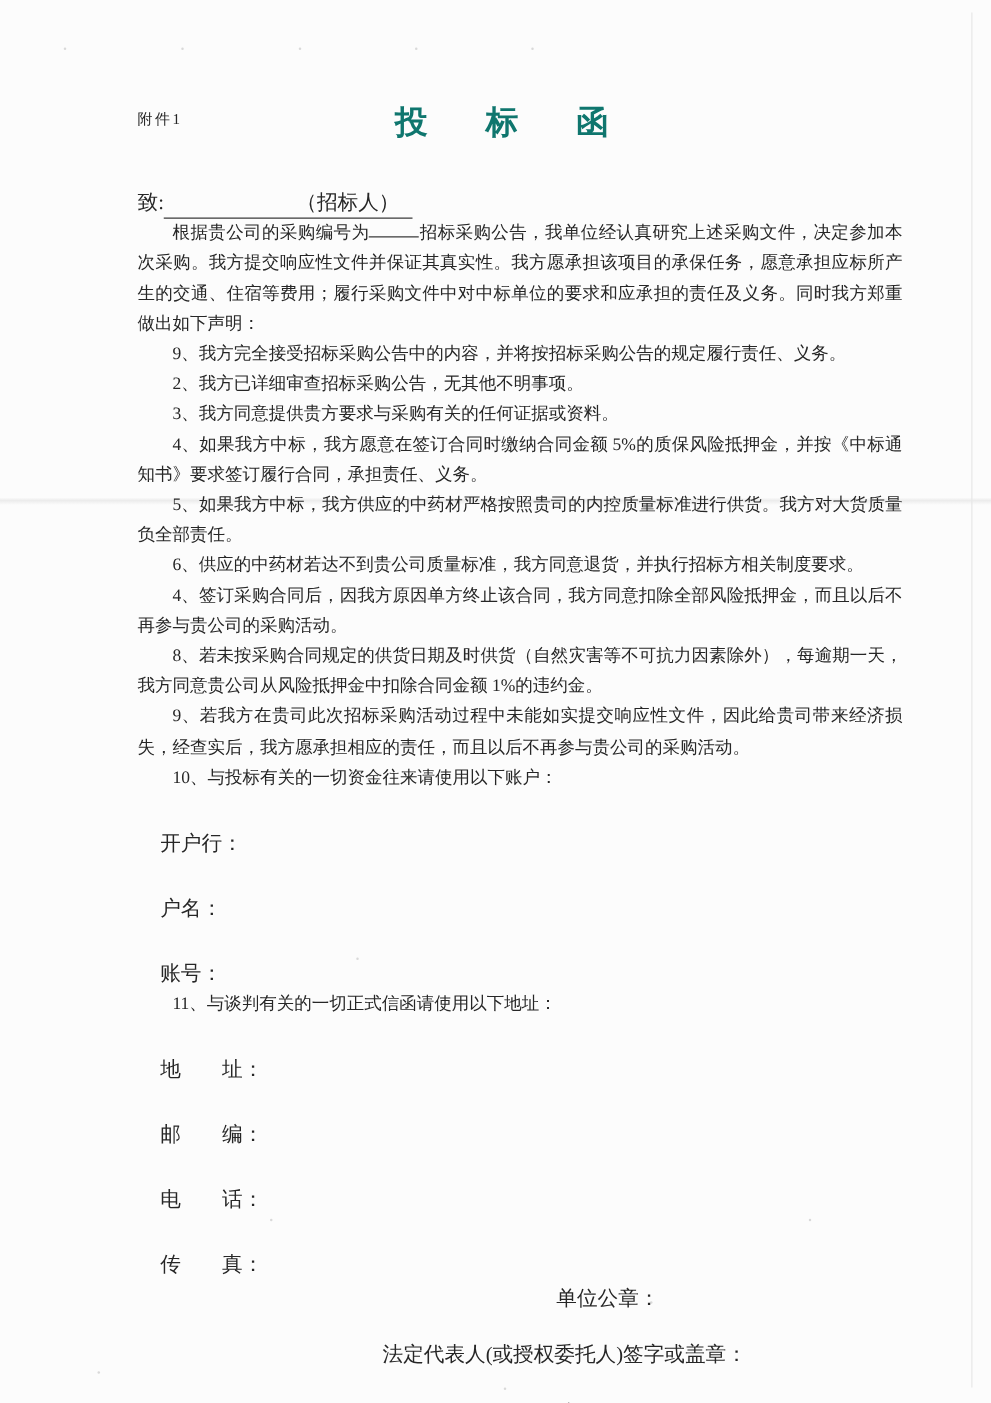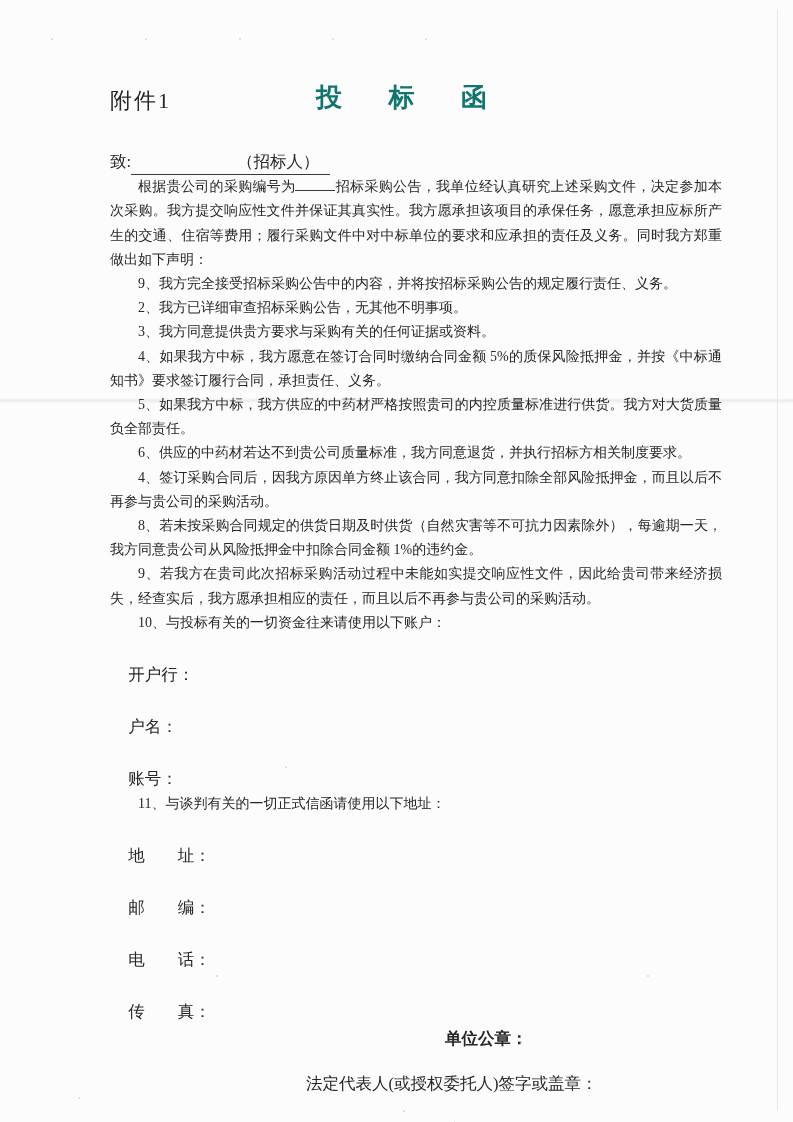--- a/index.html
+++ b/index.html
@@ -19,42 +19,42 @@
   }
   .vline-right {
     position: absolute; left: 777px; top: 10px; width: 1px; height: 1100px;
     background: #e7e7e7;
   }
   .speck { position: absolute; width: 2px; height: 2px; background: #d9d9d9; border-radius: 50%; }
 
   .content { position: absolute; left: 110px; top: 86px; width: 612px; z-index: 1; }
 
   .hdr { position: relative; height: 40px; margin-bottom: 24px; }
-  .attach { font-size: 22px; letter-spacing: 2px; }
+  .attach { font-size: 12px; letter-spacing: 2px; }
   .doc-title {
     position: absolute; left: 206px; top: -6px;
     font-size: 26px; font-weight: 600; letter-spacing: 20px; white-space: nowrap;
     color: #0f766e;
   }
 
   .to-line { font-size: 16.5px; line-height: 24.2px; white-space: nowrap; }
   .u-group { display: inline-block; border-bottom: 1.5px solid #3a3a3a; padding-right: 10px; text-align: center; }
   .blank-long { display: inline-block; width: 106px; height: 0.9em; }
 
   p.body {
     margin: 0; font-size: 14px; line-height: 24.2px;
     text-align: justify; text-indent: 2em;
   }
   .blank-short {
     display: inline-block; width: 40px; height: 0.85em;
     border-bottom: 1.5px solid #3a3a3a; vertical-align: baseline;
   }
   .field { font-size: 16.5px; line-height: 24.2px; text-indent: 1.1em; margin-top: 28px; }
 
-  .seal-line { margin-top: 2px; font-size: 16.5px; line-height: 24.2px; padding-left: 335px; white-space: nowrap; font-weight: bold; }
+  .seal-line { margin-top: 2px; font-size: 16.5px; line-height: 24.2px; padding-left: 335px; white-space: nowrap; }
   .sign-line { margin-top: 21px; font-size: 16.5px; line-height: 24.2px; padding-left: 196px; white-space: nowrap; }
   .date-line { margin-top: 22px; font-size: 16.5px; line-height: 24.2px; padding-left: 340px; white-space: nowrap; }
 </style>
 </head>
 <body>
 
 <div class="scan-layer">
   <div class="hline-mid"></div>
   <div class="vline-right"></div>
   <div class="speck" style="left:51px;top:38px;"></div>

